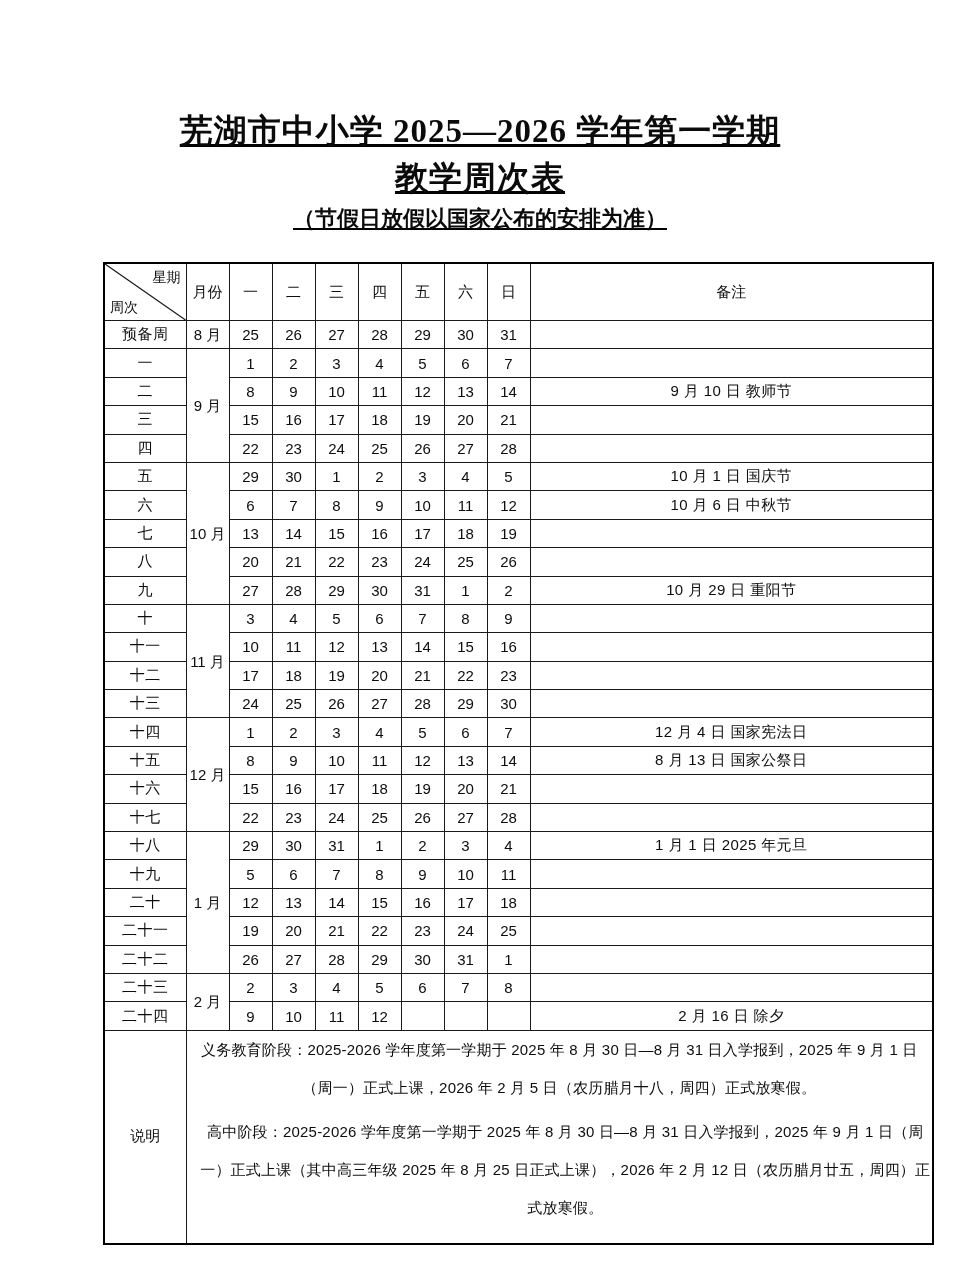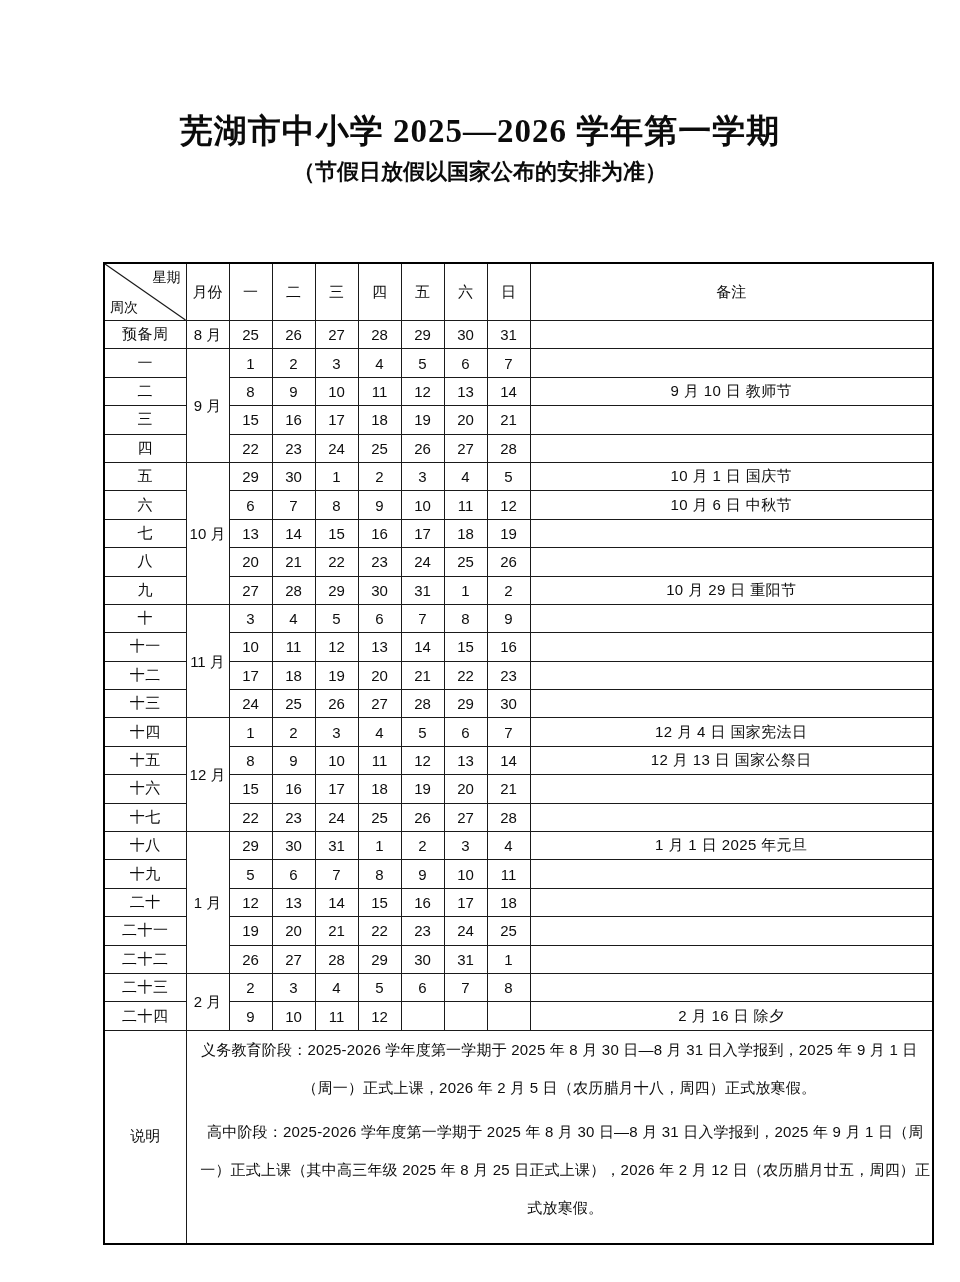--- a/index.html
+++ b/index.html
@@ -12,20 +12,21 @@
     height: 1282px;
     font-family: "Liberation Sans", "DejaVu Sans", sans-serif;
     color: #000000;
     overflow: hidden;
   }
   .page {
     position: relative;
     width: 960px;
     height: 1244px;
     box-sizing: border-box;
+    text-decoration: underline;
   }
 
   
   .title-block {
     padding-top: 108px;
     text-align: center;
   }
   .title-line {
     font-family: "Liberation Serif", "DejaVu Serif", serif;
     font-weight: bold;
@@ -134,20 +135,21 @@
   }
   td.exp-body p:last-child { margin-bottom: 16px; padding-left: 12px; }
 </style>
 </head>
 <body>
 
 <div class="page">
 
   <div class="title-block">
     <div class="title-line">芜湖市中小学 2025—2026 学年第一学期</div>
+    <div class="title-line">教学周次表</div>
     <div class="subtitle-line">（节假日放假以国家公布的安排为准）</div>
   </div>
 
   <div class="table-wrap">
     <table class="cal outer">
       <colgroup>
         <col class="c-week">
           <col class="c-month">
         <col class="c-day">
           <col class="c-day">
@@ -351,21 +353,21 @@
           </tr>
           <tr class="drow">
             <td class="week-cell">十五</td>
             <td class="day-cell">8</td>
             <td class="day-cell">9</td>
             <td class="day-cell">10</td>
             <td class="day-cell">11</td>
             <td class="day-cell">12</td>
             <td class="day-cell">13</td>
             <td class="day-cell">14</td>
-            <td class="note-cell">12 月 13 日  国家公祭日</td>
+            <td class="note-cell">8 月 13 日  国家公祭日</td>
           </tr>
           <tr class="drow">
             <td class="week-cell">十六</td>
             <td class="day-cell">15</td>
             <td class="day-cell">16</td>
             <td class="day-cell">17</td>
             <td class="day-cell">18</td>
             <td class="day-cell">19</td>
             <td class="day-cell">20</td>
             <td class="day-cell">21</td>

